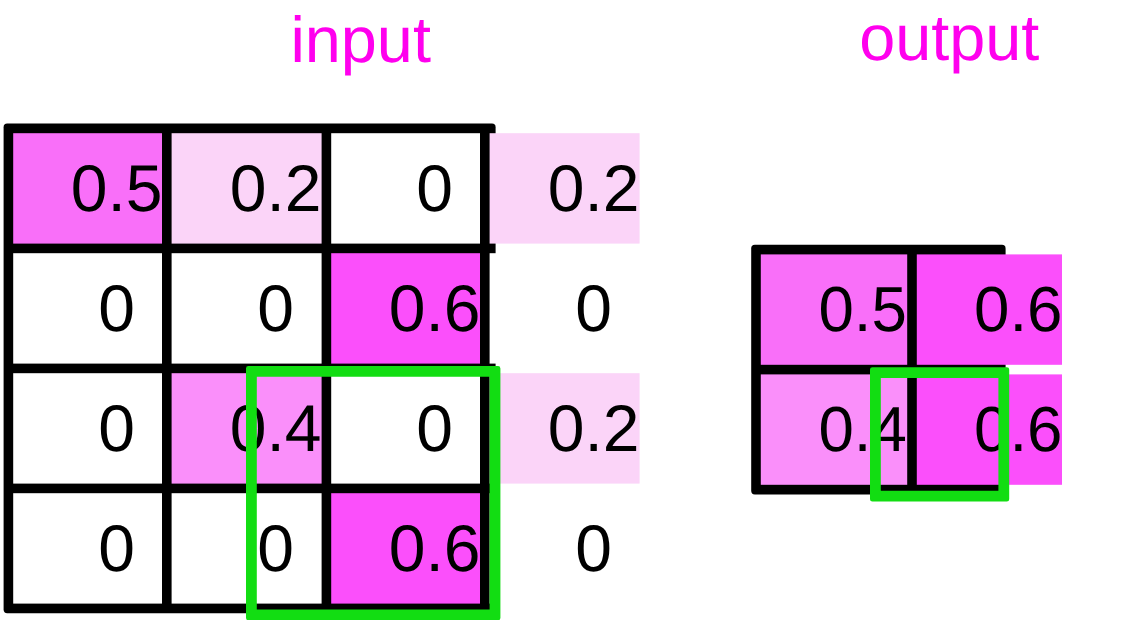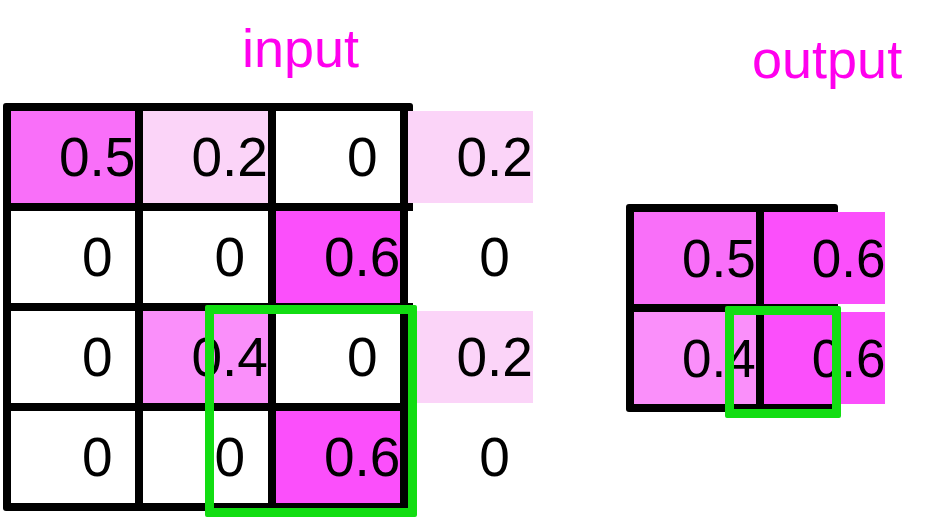--- a/index.html
+++ b/index.html
@@ -19,22 +19,22 @@
   .panel-label {
     position: absolute;
     font-size: 54px;
     line-height: 1;
     color: #ff00ee;
     font-family: "Liberation Sans", sans-serif;
     font-weight: 400;
     white-space: nowrap;
     letter-spacing: 0px;
   }
-  #input-label  { left: 242px; top: 21px; }
-  #output-label { left: 752px; top: 5px; margin-top: 27px; }
+  #input-label  { left: 242px; top: 7px; }
+  #output-label { left: 716px; top: 5px; }
 
   
   .grid {
     position: absolute;
     background: #000000;
     display: grid;
     box-sizing: border-box;
   }
   #input-grid {
     left: 3px;

